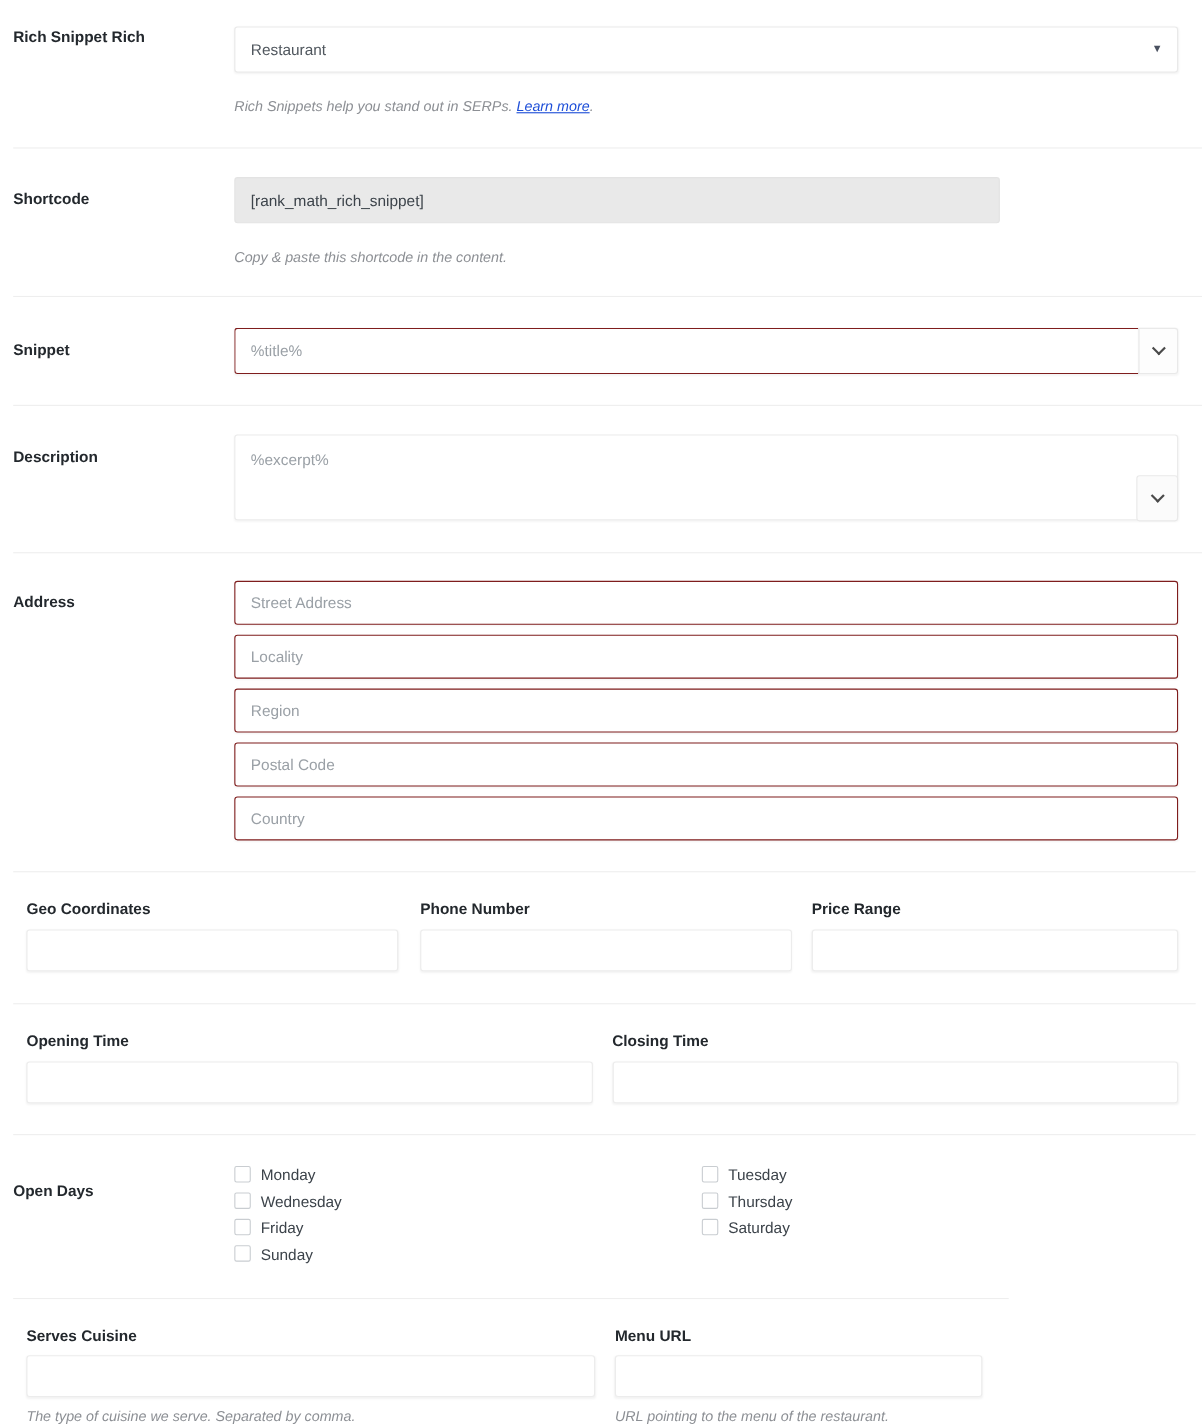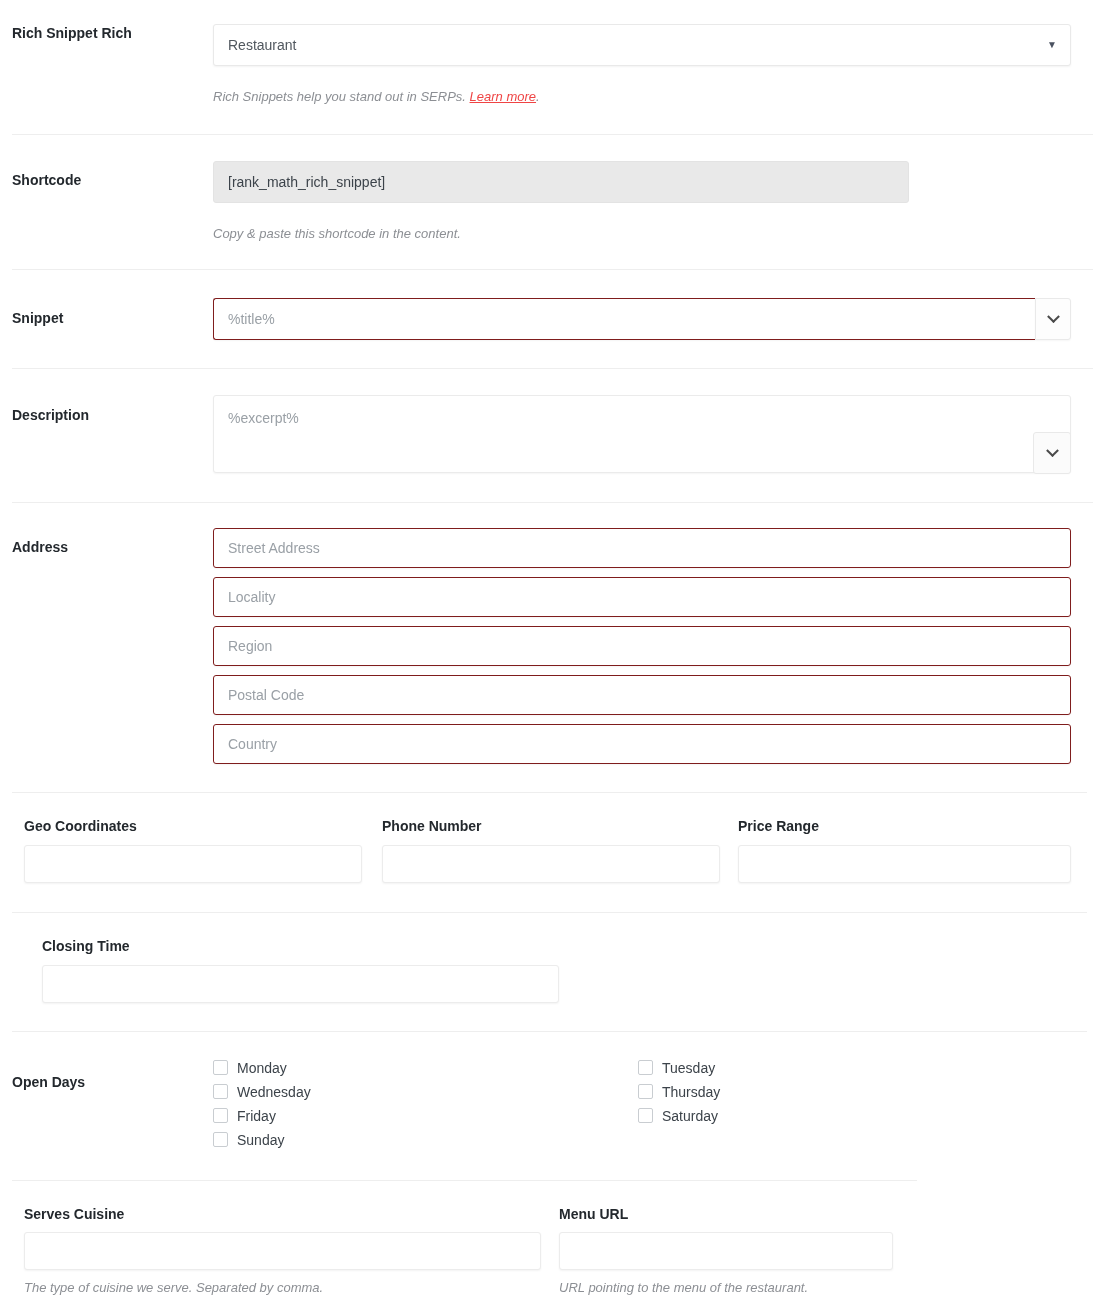--- a/index.html
+++ b/index.html
@@ -120,21 +120,21 @@
     font-family: "Liberation Sans", sans-serif;
   }
 
   .help {
     font-style: italic;
     font-size: 13px;
     color: #8c8f94;
     line-height: 1.5;
   }
   .help a {
-    color: #ef4444;
+    color: #1d4ed8;
     text-decoration: underline;
   }
 
   
   .combo {
     position: relative;
     width: 858px;
     height: 42px;
     display: flex;
   }
@@ -341,20 +341,24 @@
   <div style="width:18px;flex:0 0 18px;"></div>
   <div class="col-field" style="width:333px;">
     <div class="col-label">Price Range</div>
     <input class="col-input" style="">
   </div>
 </div>
 
 <div class="divider nearly" style="margin-top:29px;"></div>
 
 <div class="cols" style="padding-top:25px;">
+  <div class="col-field" style="width:517px;">
+    <div class="col-label">Opening Time</div>
+    <input class="col-input" style="">
+  </div>
   <div style="width:18px;flex:0 0 18px;"></div>
   <div class="col-field" style="width:517px;">
     <div class="col-label">Closing Time</div>
     <input class="col-input" style="">
   </div>
 </div>
 
 <div class="divider nearly" style="margin-top:28px;"></div>
 
 <div class="row" style="padding-top:24px;">

